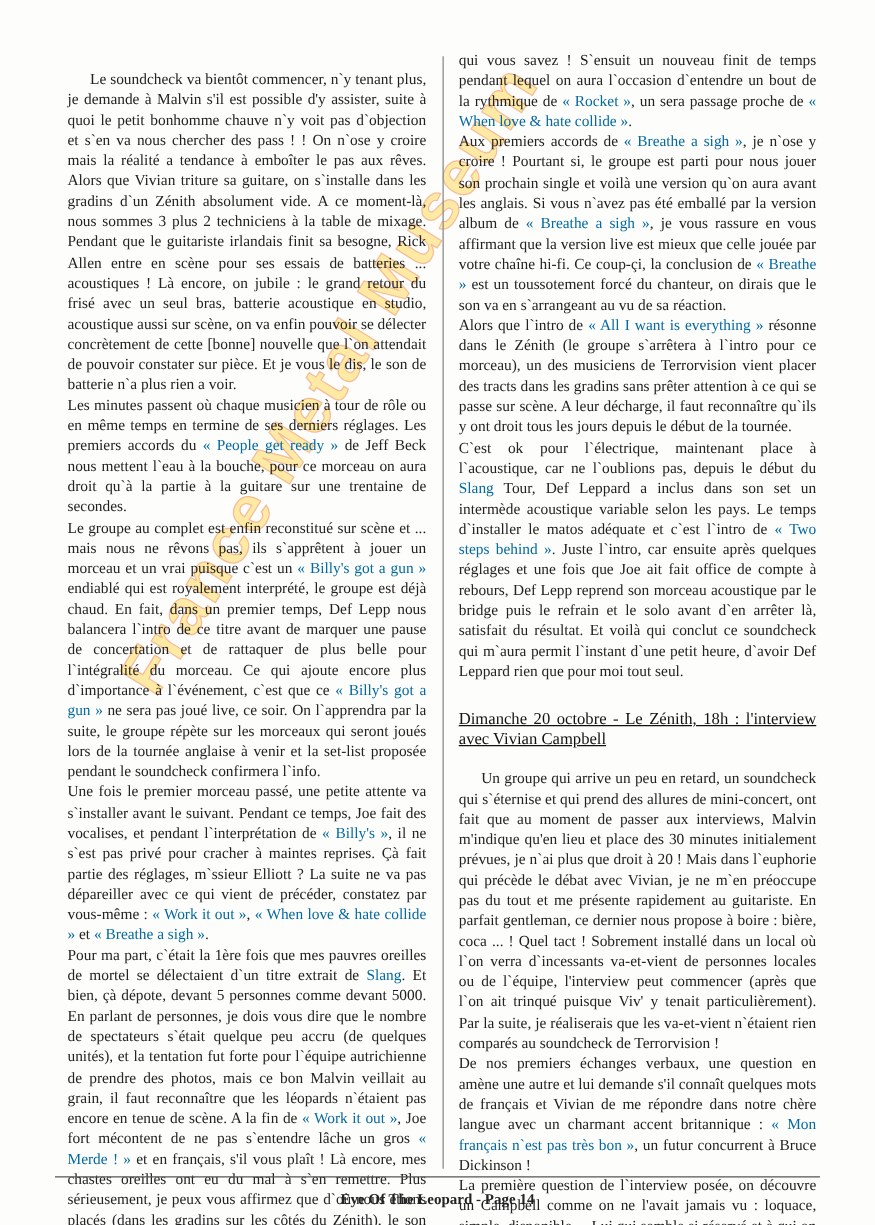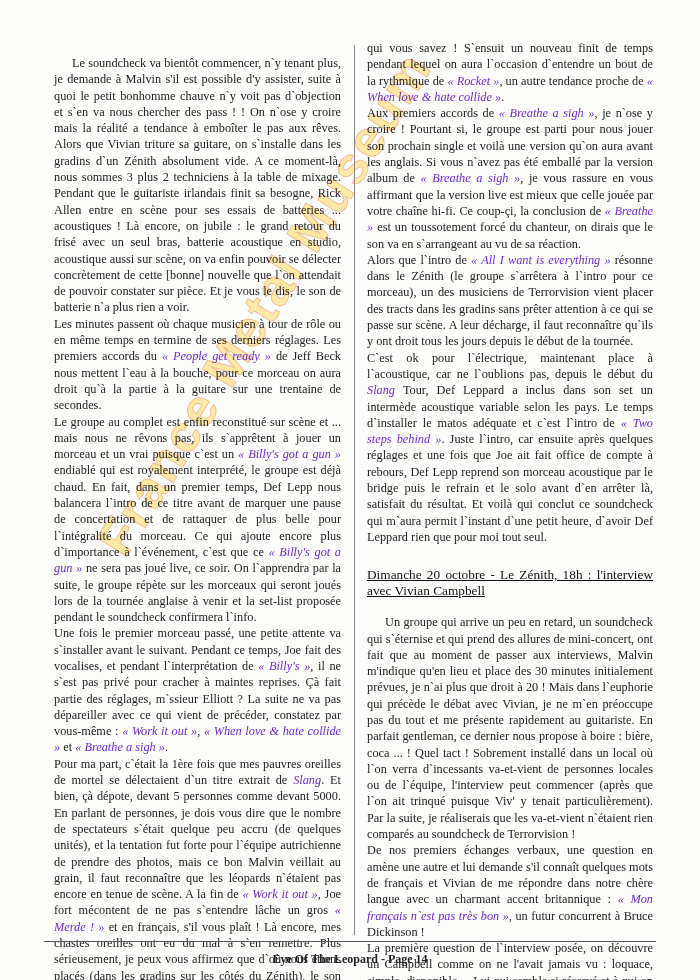--- a/index.html
+++ b/index.html
@@ -17,21 +17,21 @@
       text-align: justify; hyphens: none;
     }
     .col-left { left: 54px; width: 287px; }
     .col-right { left: 367px; width: 286px; }
     .divider {
       position: absolute; left: 354px; top: 45px; width: 1px; height: 890px;
       background: #888;
     }
     .col p { margin: 0; }
     .col p.indent { text-indent: 18px; margin-top: 15px; }
-    .i { font-style: italic; color: #6d28d9; }
+    .i { color: #0369a1; }
     .heading {
       font-weight: normal; text-decoration: underline; font-size: 13.3px;
       line-height: 16px; margin: 22px 0 0 0; color: #111;
     }
     .rule {
       position: absolute; left: 44px; top: 941px; width: 612px; height: 1px;
       background: #555;
     }
     .footer {
       position: absolute; left: 0; top: 952px; width: 700px; text-align: center;
@@ -56,21 +56,21 @@
   <div class="col col-left" id="col-left">
       <p class="indent"><span>Le soundcheck va bientôt commencer, n`y tenant plus, je demande à Malvin s'il est possible d'y assister, suite à quoi le petit bonhomme chauve n`y voit pas d`objection et s`en va nous chercher des pass ! ! On n`ose y croire mais la réalité a tendance à emboîter le pas aux rêves. Alors que Vivian triture sa guitare, on s`installe dans les gradins d`un Zénith absolument vide. A ce moment-là, nous sommes 3 plus 2 techniciens à la table de mixage. Pendant que le guitariste irlandais finit sa besogne, Rick Allen entre en scène pour ses essais de batteries ... acoustiques ! Là encore, on jubile : le grand retour du frisé avec un seul bras, batterie acoustique en studio, acoustique aussi sur scène, on va enfin pouvoir se délecter concrètement de cette [bonne] nouvelle que l`on attendait de pouvoir constater sur pièce. Et je vous le dis, le son de batterie n`a plus rien a voir.</span></p>
       <p><span>Les minutes passent où chaque musicien à tour de rôle ou en même temps en termine de ses derniers réglages. Les premiers accords du </span><span class="i">« People get ready »</span><span> de Jeff Beck nous mettent l`eau à la bouche, pour ce morceau on aura droit qu`à la partie à la guitare sur une trentaine de secondes.</span></p>
       <p><span>Le groupe au complet est enfin reconstitué sur scène et ... mais nous ne rêvons pas, ils s`apprêtent à jouer un morceau et un vrai puisque c`est un </span><span class="i">« Billy's got a gun »</span><span> endiablé qui est royalement interprété, le groupe est déjà chaud. En fait, dans un premier temps, Def Lepp nous balancera l`intro de ce titre avant de marquer une pause de concertation et de rattaquer de plus belle pour l`intégralité du morceau. Ce qui ajoute encore plus d`importance à l`événement, c`est que ce </span><span class="i">« Billy's got a gun »</span><span> ne sera pas joué live, ce soir. On l`apprendra par la suite, le groupe répète sur les morceaux qui seront joués lors de la tournée anglaise à venir et la set-list proposée pendant le soundcheck confirmera l`info.</span></p>
       <p><span>Une fois le premier morceau passé, une petite attente va s`installer avant le suivant. Pendant ce temps, Joe fait des vocalises, et pendant l`interprétation de </span><span class="i">« Billy's »</span><span>, il ne s`est pas privé pour cracher à maintes reprises. Çà fait partie des réglages, m`ssieur Elliott ? La suite ne va pas dépareiller avec ce qui vient de précéder, constatez par vous-même : </span><span class="i">« Work it out »</span><span>, </span><span class="i">« When love &amp; hate collide »</span><span> et </span><span class="i">« Breathe a sigh »</span><span>.</span></p>
       <p><span>Pour ma part, c`était la 1ère fois que mes pauvres oreilles de mortel se délectaient d`un titre extrait de </span><span class="i">Slang</span><span>. Et bien, çà dépote, devant 5 personnes comme devant 5000. En parlant de personnes, je dois vous dire que le nombre de spectateurs s`était quelque peu accru (de quelques unités), et la tentation fut forte pour l`équipe autrichienne de prendre des photos, mais ce bon Malvin veillait au grain, il faut reconnaître que les léopards n`étaient pas encore en tenue de scène. A la fin de </span><span class="i">« Work it out »</span><span>, Joe fort mécontent de ne pas s`entendre lâche un gros </span><span class="i">« Merde ! »</span><span> et en français, s'il vous plaît ! Là encore, mes chastes oreilles ont eu du mal à s`en remettre. Plus sérieusement, je peux vous affirmez que d`où nous étions placés (dans les gradins sur les côtés du Zénith), le son rendait bien et que la voix de Joe ne donnait pas l`impression d`être noyée par les instruments.</span></p>
     </div>
   <div class="divider"></div>
   <div class="col col-right" id="col-right">
     <div id="col-right-body">
-        <p><span>qui vous savez ! S`ensuit un nouveau finit de temps pendant lequel on aura l`occasion d`entendre un bout de la rythmique de </span><span class="i">« Rocket »</span><span>, un autre tendance proche de </span><span class="i">« When love &amp; hate collide »</span><span>.</span></p>
+        <p><span>qui vous savez ! S`ensuit un nouveau finit de temps pendant lequel on aura l`occasion d`entendre un bout de la rythmique de </span><span class="i">« Rocket »</span><span>, un sera passage proche de </span><span class="i">« When love &amp; hate collide »</span><span>.</span></p>
         <p><span>Aux premiers accords de </span><span class="i">« Breathe a sigh »</span><span>, je n`ose y croire ! Pourtant si, le groupe est parti pour nous jouer son prochain single et voilà une version qu`on aura avant les anglais. Si vous n`avez pas été emballé par la version album de </span><span class="i">« Breathe a sigh »</span><span>, je vous rassure en vous affirmant que la version live est mieux que celle jouée par votre chaîne hi-fi. Ce coup-çi, la conclusion de </span><span class="i">« Breathe »</span><span> est un toussotement forcé du chanteur, on dirais que le son va en s`arrangeant au vu de sa réaction.</span></p>
         <p><span>Alors que l`intro de </span><span class="i">« All I want is everything »</span><span> résonne dans le Zénith (le groupe s`arrêtera à l`intro pour ce morceau), un des musiciens de Terrorvision vient placer des tracts dans les gradins sans prêter attention à ce qui se passe sur scène. A leur décharge, il faut reconnaître qu`ils y ont droit tous les jours depuis le début de la tournée.</span></p>
         <p><span>C`est ok pour l`électrique, maintenant place à l`acoustique, car ne l`oublions pas, depuis le début du </span><span class="i">Slang</span><span> Tour, Def Leppard a inclus dans son set un intermède acoustique variable selon les pays. Le temps d`installer le matos adéquate et c`est l`intro de </span><span class="i">« Two steps behind »</span><span>. Juste l`intro, car ensuite après quelques réglages et une fois que Joe ait fait office de compte à rebours, Def Lepp reprend son morceau acoustique par le bridge puis le refrain et le solo avant d`en arrêter là, satisfait du résultat. Et voilà qui conclut ce soundcheck qui m`aura permit l`instant d`une petit heure, d`avoir Def Leppard rien que pour moi tout seul.</span></p>
       </div>
     <div class="heading">Dimanche 20 octobre - Le Zénith, 18h : l'interview avec Vivian Campbell</div>
     <div id="col-right-after">
         <p class="indent"><span>Un groupe qui arrive un peu en retard, un soundcheck qui s`éternise et qui prend des allures de mini-concert, ont fait que au moment de passer aux interviews, Malvin m'indique qu'en lieu et place des 30 minutes initialement prévues, je n`ai plus que droit à 20 ! Mais dans l`euphorie qui précède le débat avec Vivian, je ne m`en préoccupe pas du tout et me présente rapidement au guitariste. En parfait gentleman, ce dernier nous propose à boire : bière, coca ... ! Quel tact ! Sobrement installé dans un local où l`on verra d`incessants va-et-vient de personnes locales ou de l`équipe, l'interview peut commencer (après que l`on ait trinqué puisque Viv' y tenait particulièrement). Par la suite, je réaliserais que les va-et-vient n`étaient rien comparés au soundcheck de Terrorvision !</span></p>
         <p><span>De nos premiers échanges verbaux, une question en amène une autre et lui demande s'il connaît quelques mots de français et Vivian de me répondre dans notre chère langue avec un charmant accent britannique : </span><span class="i">« Mon français n`est pas très bon »</span><span>, un futur concurrent à Bruce Dickinson !</span></p>
         <p><span>La première question de l`interview posée, on découvre un Campbell comme on ne l'avait jamais vu : loquace, simple, disponible ... Lui qui semble si réservé et à qui on ne laisse malheureusement peu l`occasion de s`exprimer, le bougre a envie de parler et cela se sent, tant mieux on est là pour çà. Par contre, vu la longueur des réponses de notre interlocuteur, j'ai bien peur de n`en être qu`à ma 3</span></p>
       </div>

